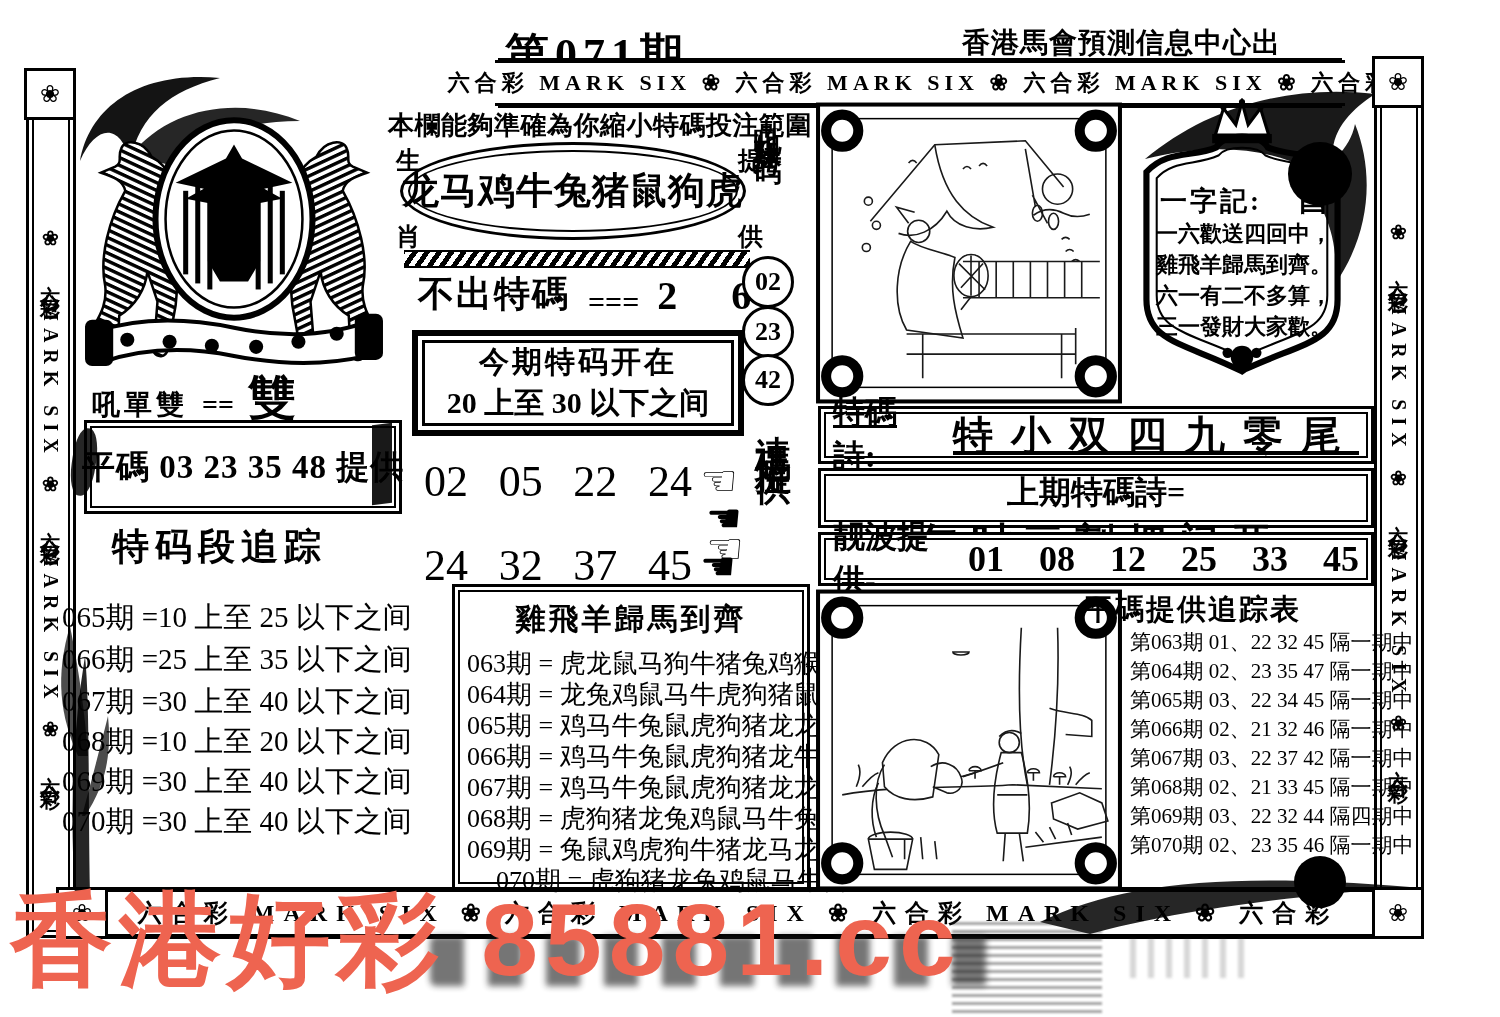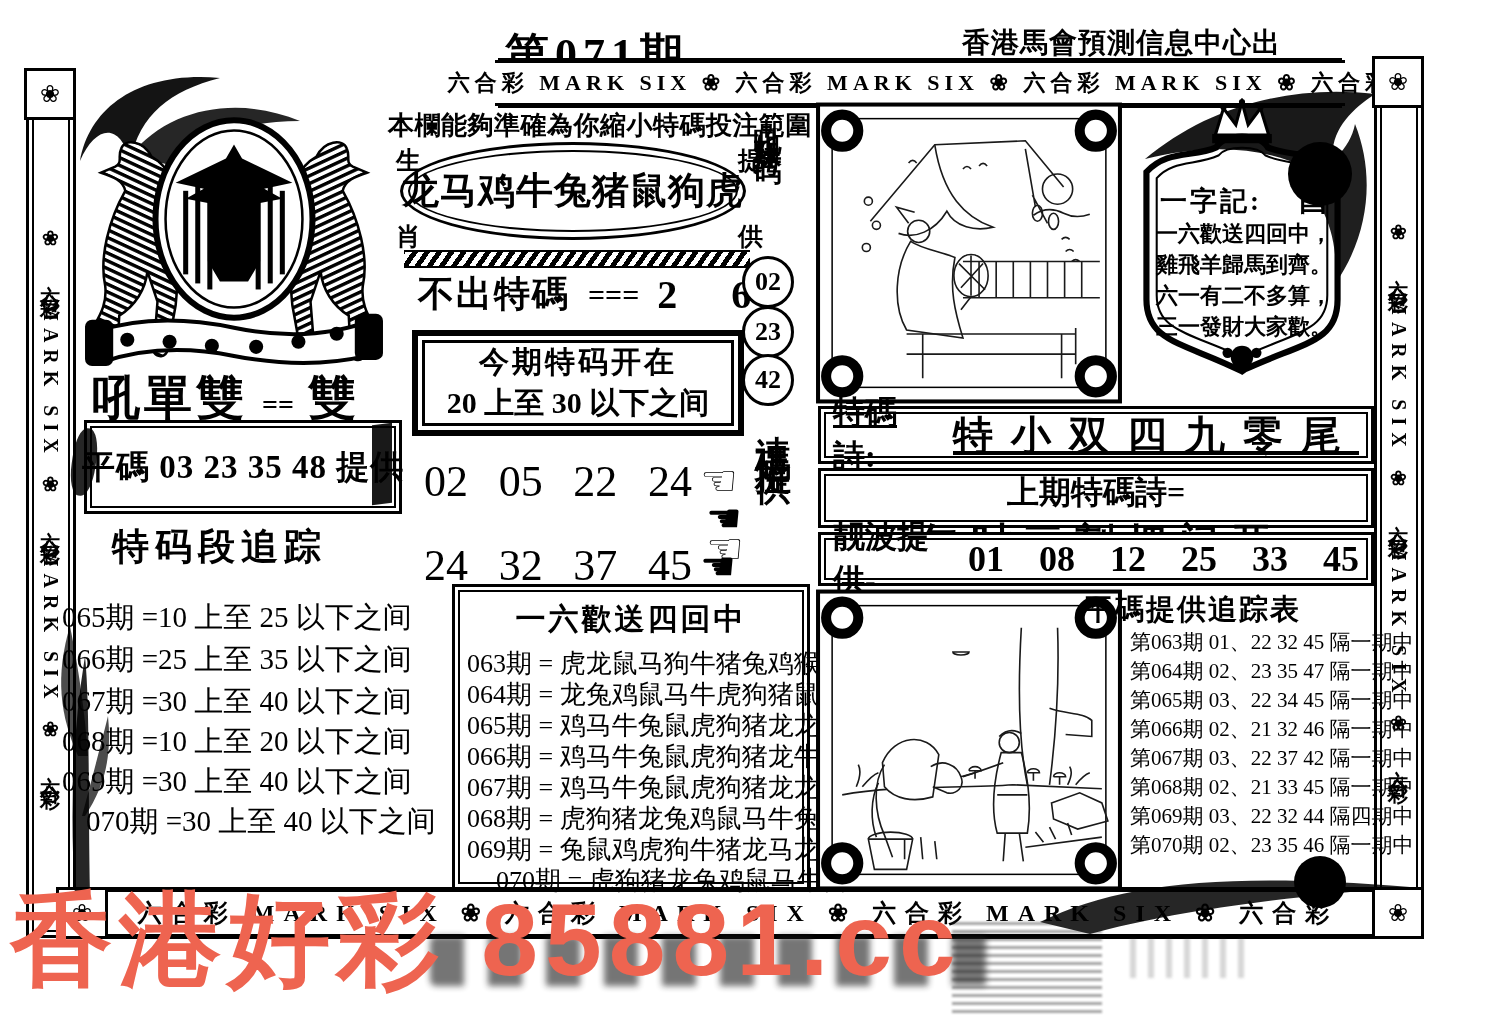--- a/index.html
+++ b/index.html
@@ -94,55 +94,55 @@
       <line x1="120" y1="122" x2="120" y2="205"></line>
         <line x1="132" y1="116" x2="132" y2="214"></line>
       <line x1="144" y1="112" x2="144" y2="220"></line>
         <line x1="192" y1="112" x2="192" y2="220"></line>
       <line x1="204" y1="116" x2="204" y2="214"></line>
         <line x1="216" y1="122" x2="216" y2="205"></line>
     </g>
   </svg>
 
   <div class="abs" style="left:92px;top:366px;width:290px;display:flex;align-items:baseline;gap:14px;white-space:nowrap;">
-    <span class="xb" style="font-size:48px;letter-spacing:4px;">吼單雙</span>
+    <span class="xb" style="font-size:28px;letter-spacing:4px;">吼單雙</span>
     <span class="b" style="font-size:28px;">==</span>
     <span class="xb" style="font-size:48px;">雙</span>
   </div>
 
   <div class="abs dbl ctr" style="left:84px;top:420px;width:312px;height:88px;">
     <span class="b" style="font-size:33px;letter-spacing:1px;white-space:nowrap;">平碼 03 23 35 48 提供</span>
   </div>
   <div class="abs" style="left:72px;top:428px;width:24px;height:68px;background:#000;border-radius:45%;transform:rotate(8deg);opacity:.85;"></div>
   <div class="abs" style="left:372px;top:424px;width:20px;height:80px;background:#000;transform:skewY(-7deg);opacity:.9;"></div>
 
   <div class="abs xb" style="left:112px;top:522px;font-size:37px;letter-spacing:6px;">特码段追踪</div>
 
   <div class="abs rowline" style="left:62px;top:598px;font-size:29px;">065期 =10 上至 25 以下之间</div>
   <div class="abs rowline" style="left:62px;top:640px;font-size:29px;">066期 =25 上至 35 以下之间</div>
   <div class="abs rowline" style="left:62px;top:682px;font-size:29px;">067期 =30 上至 40 以下之间</div>
   <div class="abs rowline" style="left:62px;top:722px;font-size:29px;">068期 =10 上至 20 以下之间</div>
   <div class="abs rowline" style="left:62px;top:762px;font-size:29px;">069期 =30 上至 40 以下之间</div>
-  <div class="abs rowline" style="left:62px;top:802px;font-size:29px;margin-left:24px;">070期 =30 上至 40 以下之间</div>
+  <div class="abs rowline" style="left:62px;top:802px;font-size:29px;">070期 =30 上至 40 以下之间</div>
 
   <div class="abs xb" style="left:388px;top:108px;width:390px;font-size:26px;letter-spacing:0.5px;white-space:nowrap;">本欄能夠準確為你縮小特碼投注範圍</div>
 
   <div class="abs b" style="left:396px;top:144px;font-size:25px;">生</div>
   <div class="abs b" style="left:396px;top:220px;font-size:25px;">肖</div>
   <div class="abs b" style="left:738px;top:144px;font-size:25px;">提</div>
   <div class="abs b" style="left:738px;top:220px;font-size:25px;">供</div>
 
   <div class="abs oval-outer" style="left:400px;top:142px;width:346px;height:98px;box-sizing:border-box;">
     <div class="oval-inner">
       <span class="xb" style="font-size:37px;letter-spacing:1px;white-space:nowrap;">龙马鸡牛兔猪鼠狗虎</span>
     </div>
   </div>
   <div class="abs zig" style="left:404px;top:250px;width:346px;height:14px;"></div>
 
-  <div class="abs" style="left:418px;top:270px;width:352px;display:flex;align-items:center;gap:18px;white-space:nowrap;">
+  <div class="abs" style="left:418px;top:270px;width:352px;display:flex;align-items:flex-end;gap:18px;white-space:nowrap;">
     <span class="xb" style="font-size:36px;letter-spacing:2px;">不出特碼</span>
     <span class="b" style="font-size:30px;">===</span>
     <span class="b" style="font-size:40px;word-spacing:44px;">2 6</span>
   </div>
 
   <div class="abs" style="left:412px;top:330px;width:332px;height:106px;border:6px solid #000;box-sizing:border-box;padding:4px;background:#fff;">
     <div style="border:3px solid #000;width:100%;height:100%;box-sizing:border-box;display:flex;flex-direction:column;align-items:center;justify-content:center;">
       <div class="b" style="font-size:30px;letter-spacing:3px;">今期特码开在</div>
       <div class="b" style="font-size:30px;">20 上至 30 以下之间</div>
     </div>
@@ -159,21 +159,21 @@
   <span class="abs hand" style="left:706px;top:528px;font-size:42px;">☜</span>
   <div class="abs" style="left:424px;top:540px;width:268px;display:flex;justify-content:space-between;font-size:44px;">
     <span>24</span>
     <span>32</span>
     <span>37</span>
     <span>45</span>
   </div>
   <span class="abs hand" style="left:700px;top:546px;font-size:40px;">☚</span>
 
   <div class="abs dbl" style="left:452px;top:584px;width:358px;height:306px;box-sizing:border-box;">
-    <div class="xb" style="text-align:center;margin-top:12px;font-size:30px;letter-spacing:3px;">一六歡送四回中</div>
+    <div class="xb" style="text-align:center;margin-top:12px;font-size:30px;letter-spacing:3px;">雞飛羊歸馬到齊</div>
     <div style="margin:8px 0 0 12px;">
       <div class="rowline" style="font-size:26px;line-height:31px;">063期 = 虎龙鼠马狗牛猪兔鸡猴</div>
       <div class="rowline" style="font-size:26px;line-height:31px;">064期 = 龙兔鸡鼠马牛虎狗猪鼠</div>
       <div class="rowline" style="font-size:26px;line-height:31px;">065期 = 鸡马牛兔鼠虎狗猪龙龙</div>
       <div class="rowline" style="font-size:26px;line-height:31px;">066期 = 鸡马牛兔鼠虎狗猪龙牛</div>
       <div class="rowline" style="font-size:26px;line-height:31px;">067期 = 鸡马牛兔鼠虎狗猪龙龙</div>
       <div class="rowline" style="font-size:26px;line-height:31px;">068期 = 虎狗猪龙兔鸡鼠马牛兔</div>
       <div class="rowline" style="font-size:26px;line-height:31px;">069期 = 兔鼠鸡虎狗牛猪龙马龙</div>
       <div class="rowline" style="font-size:26px;line-height:31px;margin-left:29px;">070期 = 虎狗猪龙兔鸡鼠马牛狗</div>
     </div>

